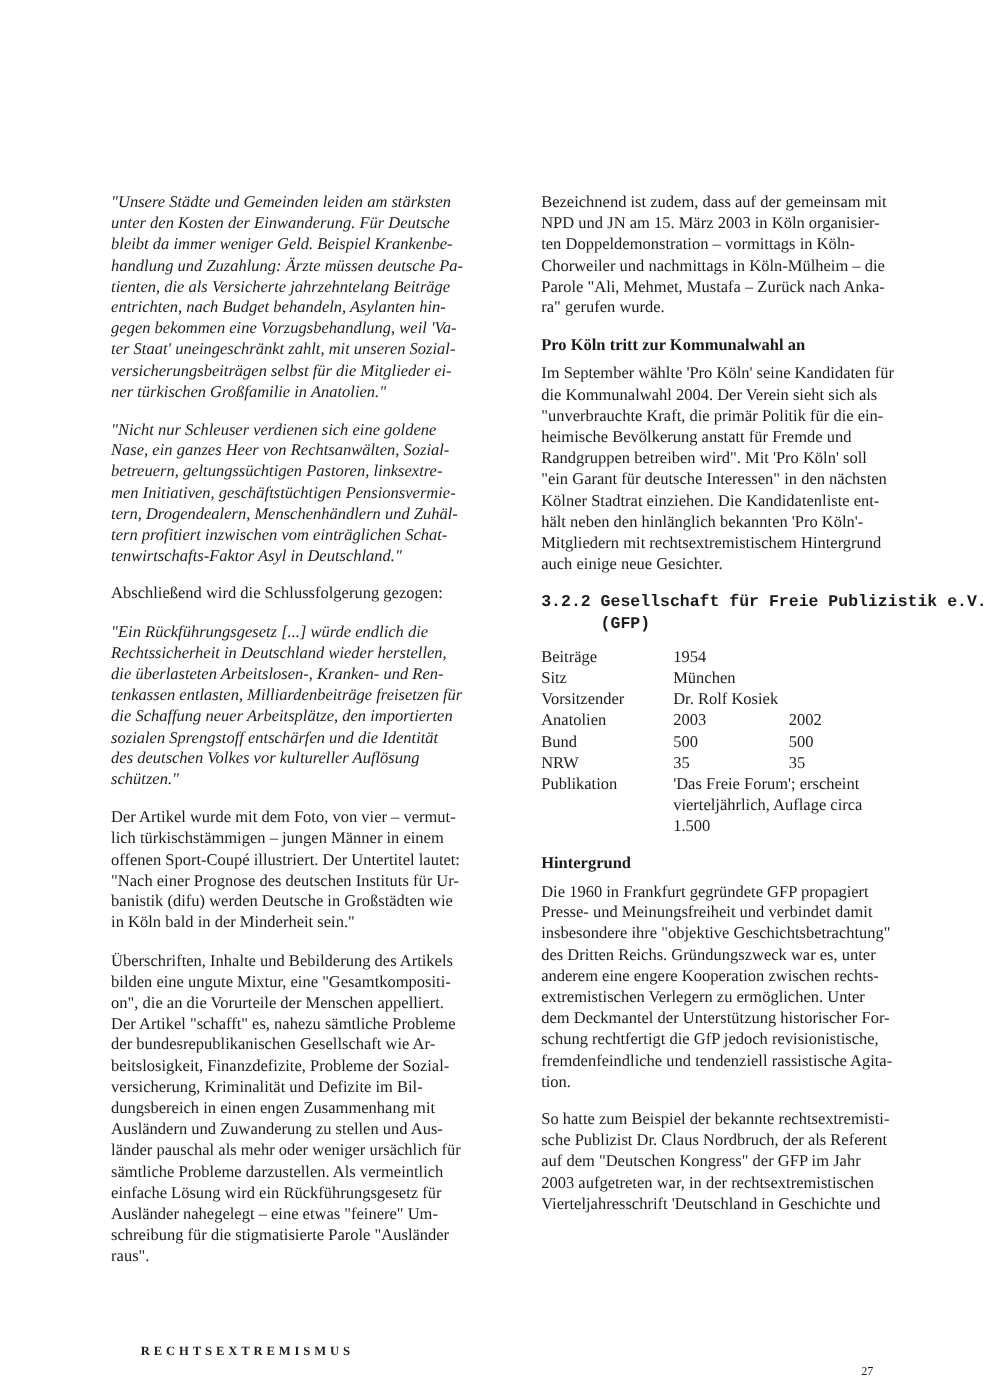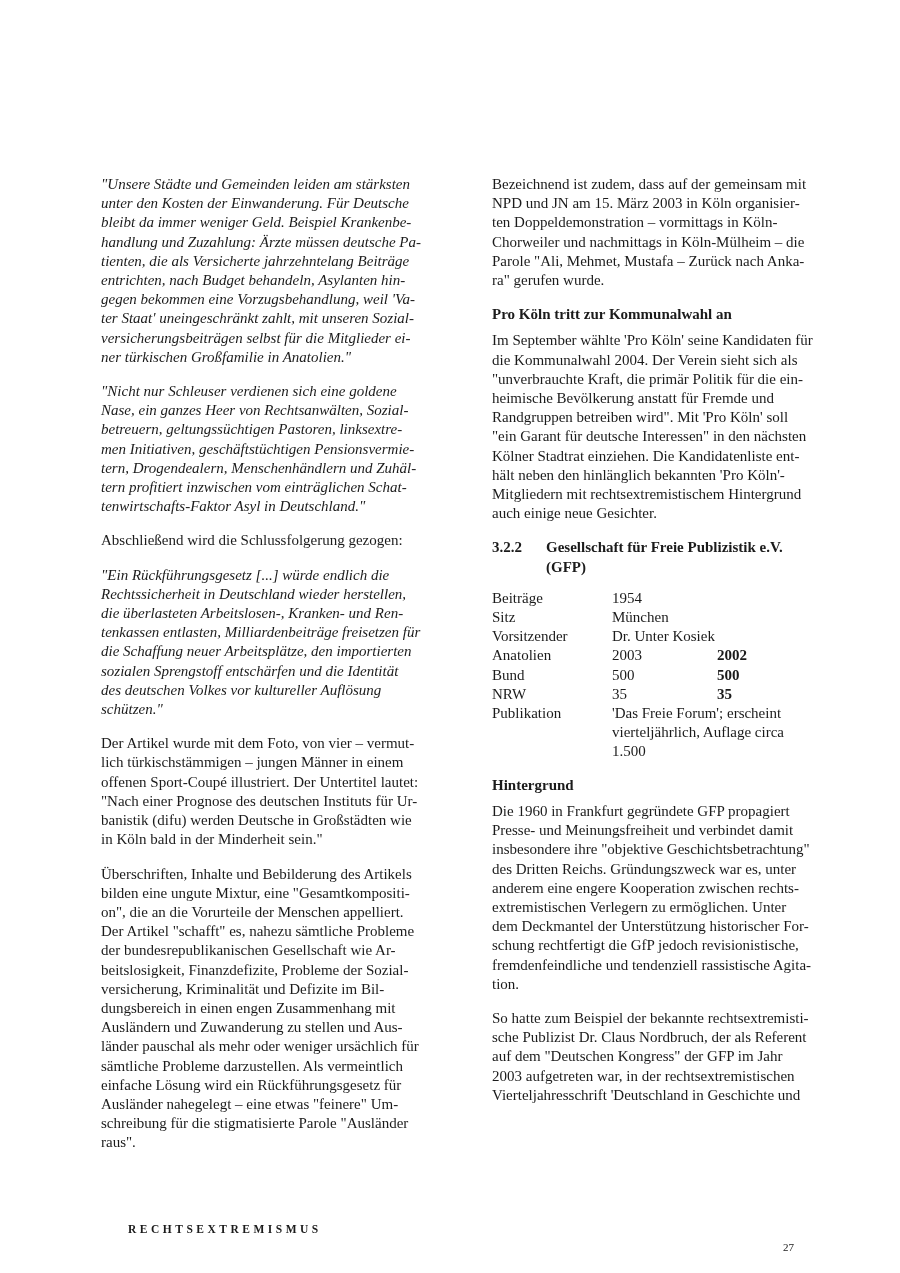--- a/index.html
+++ b/index.html
@@ -26,28 +26,29 @@
   .runhead {
     font-size: 15px;
     font-weight: bold;
     margin: 14px 0 7px 0;
     white-space: pre;
   }
   .section-head {
     display: flex;
     font-weight: bold;
     margin: 10px 0 12px 0;
+    font-family: Liberation Mono, monospace;
   }
   .section-num { width: 54px; flex: none; }
   .section-title { white-space: pre; }
   .facts { margin: 0 0 11px 0; }
   .fact-row { display: flex; }
   .fact-label { width: 120px; flex: none; white-space: pre; }
   .fact-v1 { width: 105px; flex: none; white-space: pre; }
-  .fact-v2 { white-space: pre; font-weight: bold; }
+  .fact-v2 { white-space: pre; }
   .footer {
     position: absolute;
     left: 128px;
     top: 1202px;
     width: 666px;
     display: flex;
     justify-content: space-between;
     align-items: center;
   }
   .footer-label {
@@ -143,21 +144,21 @@
         <span class="fact-v1">1954</span>
         <span class="fact-v2"></span>
       </div>
       <div class="fact-row">
         <span class="fact-label">Sitz</span>
         <span class="fact-v1">München</span>
         <span class="fact-v2"></span>
       </div>
       <div class="fact-row">
         <span class="fact-label">Vorsitzender</span>
-        <span class="fact-v1">Dr. Unter Kosiek</span>
+        <span class="fact-v1">Dr. Rolf Kosiek</span>
         <span class="fact-v2"></span>
       </div>
       <div class="fact-row">
         <span class="fact-label">Anatolien</span>
         <span class="fact-v1">2003</span>
         <span class="fact-v2">2002</span>
       </div>
       <div class="fact-row">
         <span class="fact-label">Bund</span>
         <span class="fact-v1">500</span>

